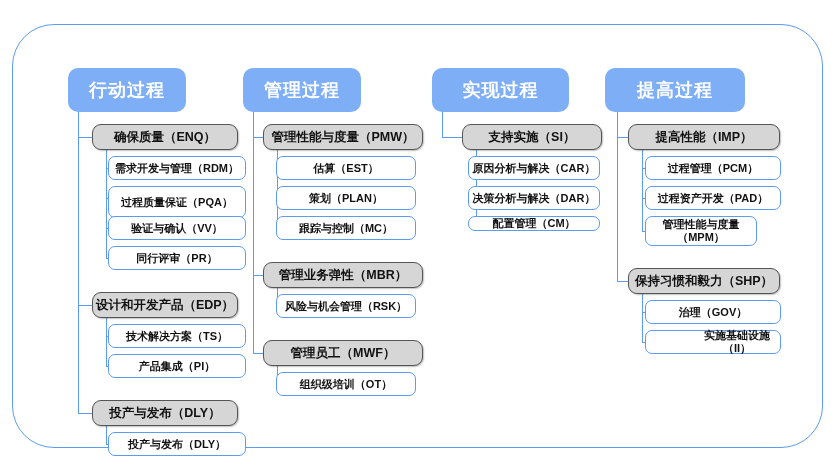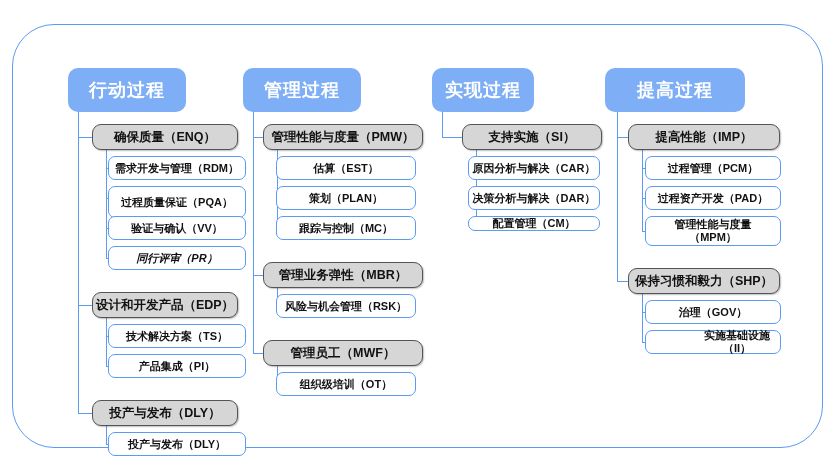--- a/index.html
+++ b/index.html
@@ -99,21 +99,21 @@
   <div id="layer">
       <div class="col-head" style="left: 68px; top: 68px; width: 118px;">行动过程</div>
       <div class="cat-box" style="left: 92px; top: 124px; width: 146px; height: 26px;">确保质量（ENQ）</div>
       <div class="ln h" style="left: 78px; top: 137px; width: 14px;"></div>
       <div class="leaf-box" style="left: 108px; top: 156px; width: 138px; height: 24px;">需求开发与管理（RDM）</div>
       <div class="ln h" style="left: 106px; top: 168px; width: 2px;"></div>
       <div class="leaf-box" style="left: 108px; top: 186px; width: 138px; height: 32px;">过程质量保证（PQA）</div>
       <div class="ln h" style="left: 106px; top: 198px; width: 2px;"></div>
       <div class="leaf-box" style="left: 108px; top: 216px; width: 138px; height: 24px;">验证与确认（VV）</div>
       <div class="ln h" style="left: 106px; top: 228px; width: 2px;"></div>
-      <div class="leaf-box" style="left: 108px; top: 246px; width: 138px; height: 24px; font-style: italic;">同行评审（PR）</div>
+      <div class="leaf-box" style="left: 108px; top: 246px; width: 138px; height: 24px;">同行评审（PR）</div>
       <div class="ln h" style="left: 106px; top: 258px; width: 2px;"></div>
       <div class="ln v" style="left: 106px; top: 137px; height: 121px;"></div>
       <div class="cat-box" style="left: 92px; top: 292px; width: 146px; height: 26px;">设计和开发产品（EDP）</div>
       <div class="ln h" style="left: 78px; top: 305px; width: 14px;"></div>
       <div class="leaf-box" style="left: 108px; top: 324px; width: 138px; height: 24px;">技术解决方案（TS）</div>
       <div class="ln h" style="left: 106px; top: 336px; width: 2px;"></div>
       <div class="leaf-box" style="left: 108px; top: 354px; width: 138px; height: 24px;">产品集成（PI）</div>
       <div class="ln h" style="left: 106px; top: 366px; width: 2px;"></div>
       <div class="ln v" style="left: 106px; top: 305px; height: 61px;"></div>
       <div class="cat-box" style="left: 92px; top: 400px; width: 146px; height: 26px;">投产与发布（DLY）</div>
@@ -136,39 +136,39 @@
       <div class="ln h" style="left: 253px; top: 275px; width: 10px;"></div>
       <div class="leaf-box" style="left: 276px; top: 294px; width: 140px; height: 24px;">风险与机会管理（RSK）</div>
       <div class="ln h" style="left: 277px; top: 306px;"></div>
       <div class="ln v" style="left: 277px; top: 275px; height: 31px;"></div>
       <div class="cat-box" style="left: 263px; top: 340px; width: 160px; height: 26px;">管理员工（MWF）</div>
       <div class="ln h" style="left: 253px; top: 353px; width: 10px;"></div>
       <div class="leaf-box" style="left: 276px; top: 372px; width: 140px; height: 24px;">组织级培训（OT）</div>
       <div class="ln h" style="left: 277px; top: 384px;"></div>
       <div class="ln v" style="left: 277px; top: 353px; height: 31px;"></div>
       <div class="ln v" style="left: 253px; top: 112px; height: 241px;"></div>
-      <div class="col-head" style="left: 432px; top: 68px; width: 102px;">实现过程</div>
+      <div class="col-head" style="left: 432px; top: 68px; width: 137px;">实现过程</div>
       <div class="cat-box" style="left: 462px; top: 124px; width: 140px; height: 26px;">支持实施（SI）</div>
       <div class="ln h" style="left: 442px; top: 137px; width: 20px;"></div>
       <div class="leaf-box" style="left: 468px; top: 156px; width: 132px; height: 24px;">原因分析与解决（CAR）</div>
       <div class="ln h" style="left: 476px; top: 168px;"></div>
       <div class="leaf-box" style="left: 468px; top: 186px; width: 132px; height: 24px;">决策分析与解决（DAR）</div>
       <div class="ln h" style="left: 476px; top: 198px;"></div>
       <div class="leaf-box" style="left: 468px; top: 216px; width: 132px; height: 15px;">配置管理（CM）</div>
       <div class="ln h" style="left: 476px; top: 228px;"></div>
       <div class="ln v" style="left: 476px; top: 137px; height: 91px;"></div>
       <div class="ln v" style="left: 442px; top: 112px; height: 25px;"></div>
       <div class="col-head" style="left: 605px; top: 68px; width: 140px;">提高过程</div>
       <div class="cat-box" style="left: 628px; top: 124px; width: 152px; height: 26px;">提高性能（IMP）</div>
       <div class="ln h" style="left: 617px; top: 137px; width: 11px;"></div>
       <div class="leaf-box" style="left: 645px; top: 156px; width: 136px; height: 24px;">过程管理（PCM）</div>
       <div class="ln h" style="left: 642px; top: 168px; width: 3px;"></div>
       <div class="leaf-box" style="left: 645px; top: 186px; width: 136px; height: 24px;">过程资产开发（PAD）</div>
       <div class="ln h" style="left: 642px; top: 198px; width: 3px;"></div>
-      <div class="leaf-box" style="left: 645px; top: 216px; width: 136px; height: 30px; flex-direction: column;">
+      <div class="leaf-box" style="left: 645px; top: 216px; width: 112px; height: 30px; flex-direction: column;">
         <span>管理性能与度量</span>
         <span>（MPM）</span>
       </div>
       <div class="ln h" style="left: 642px; top: 231px; width: 3px;"></div>
       <div class="ln v" style="left: 642px; top: 137px; height: 94px;"></div>
       <div class="cat-box" style="left: 628px; top: 268px; width: 152px; height: 26px;">保持习惯和毅力（SHP）</div>
       <div class="ln h" style="left: 617px; top: 281px; width: 11px;"></div>
       <div class="leaf-box" style="left: 645px; top: 300px; width: 136px; height: 24px;">治理（GOV）</div>
       <div class="ln h" style="left: 642px; top: 312px; width: 3px;"></div>
       <div class="leaf-box" style="left: 645px; top: 330px; width: 136px; height: 24px; padding-left: 48px;">实施基础设施（II）</div>

